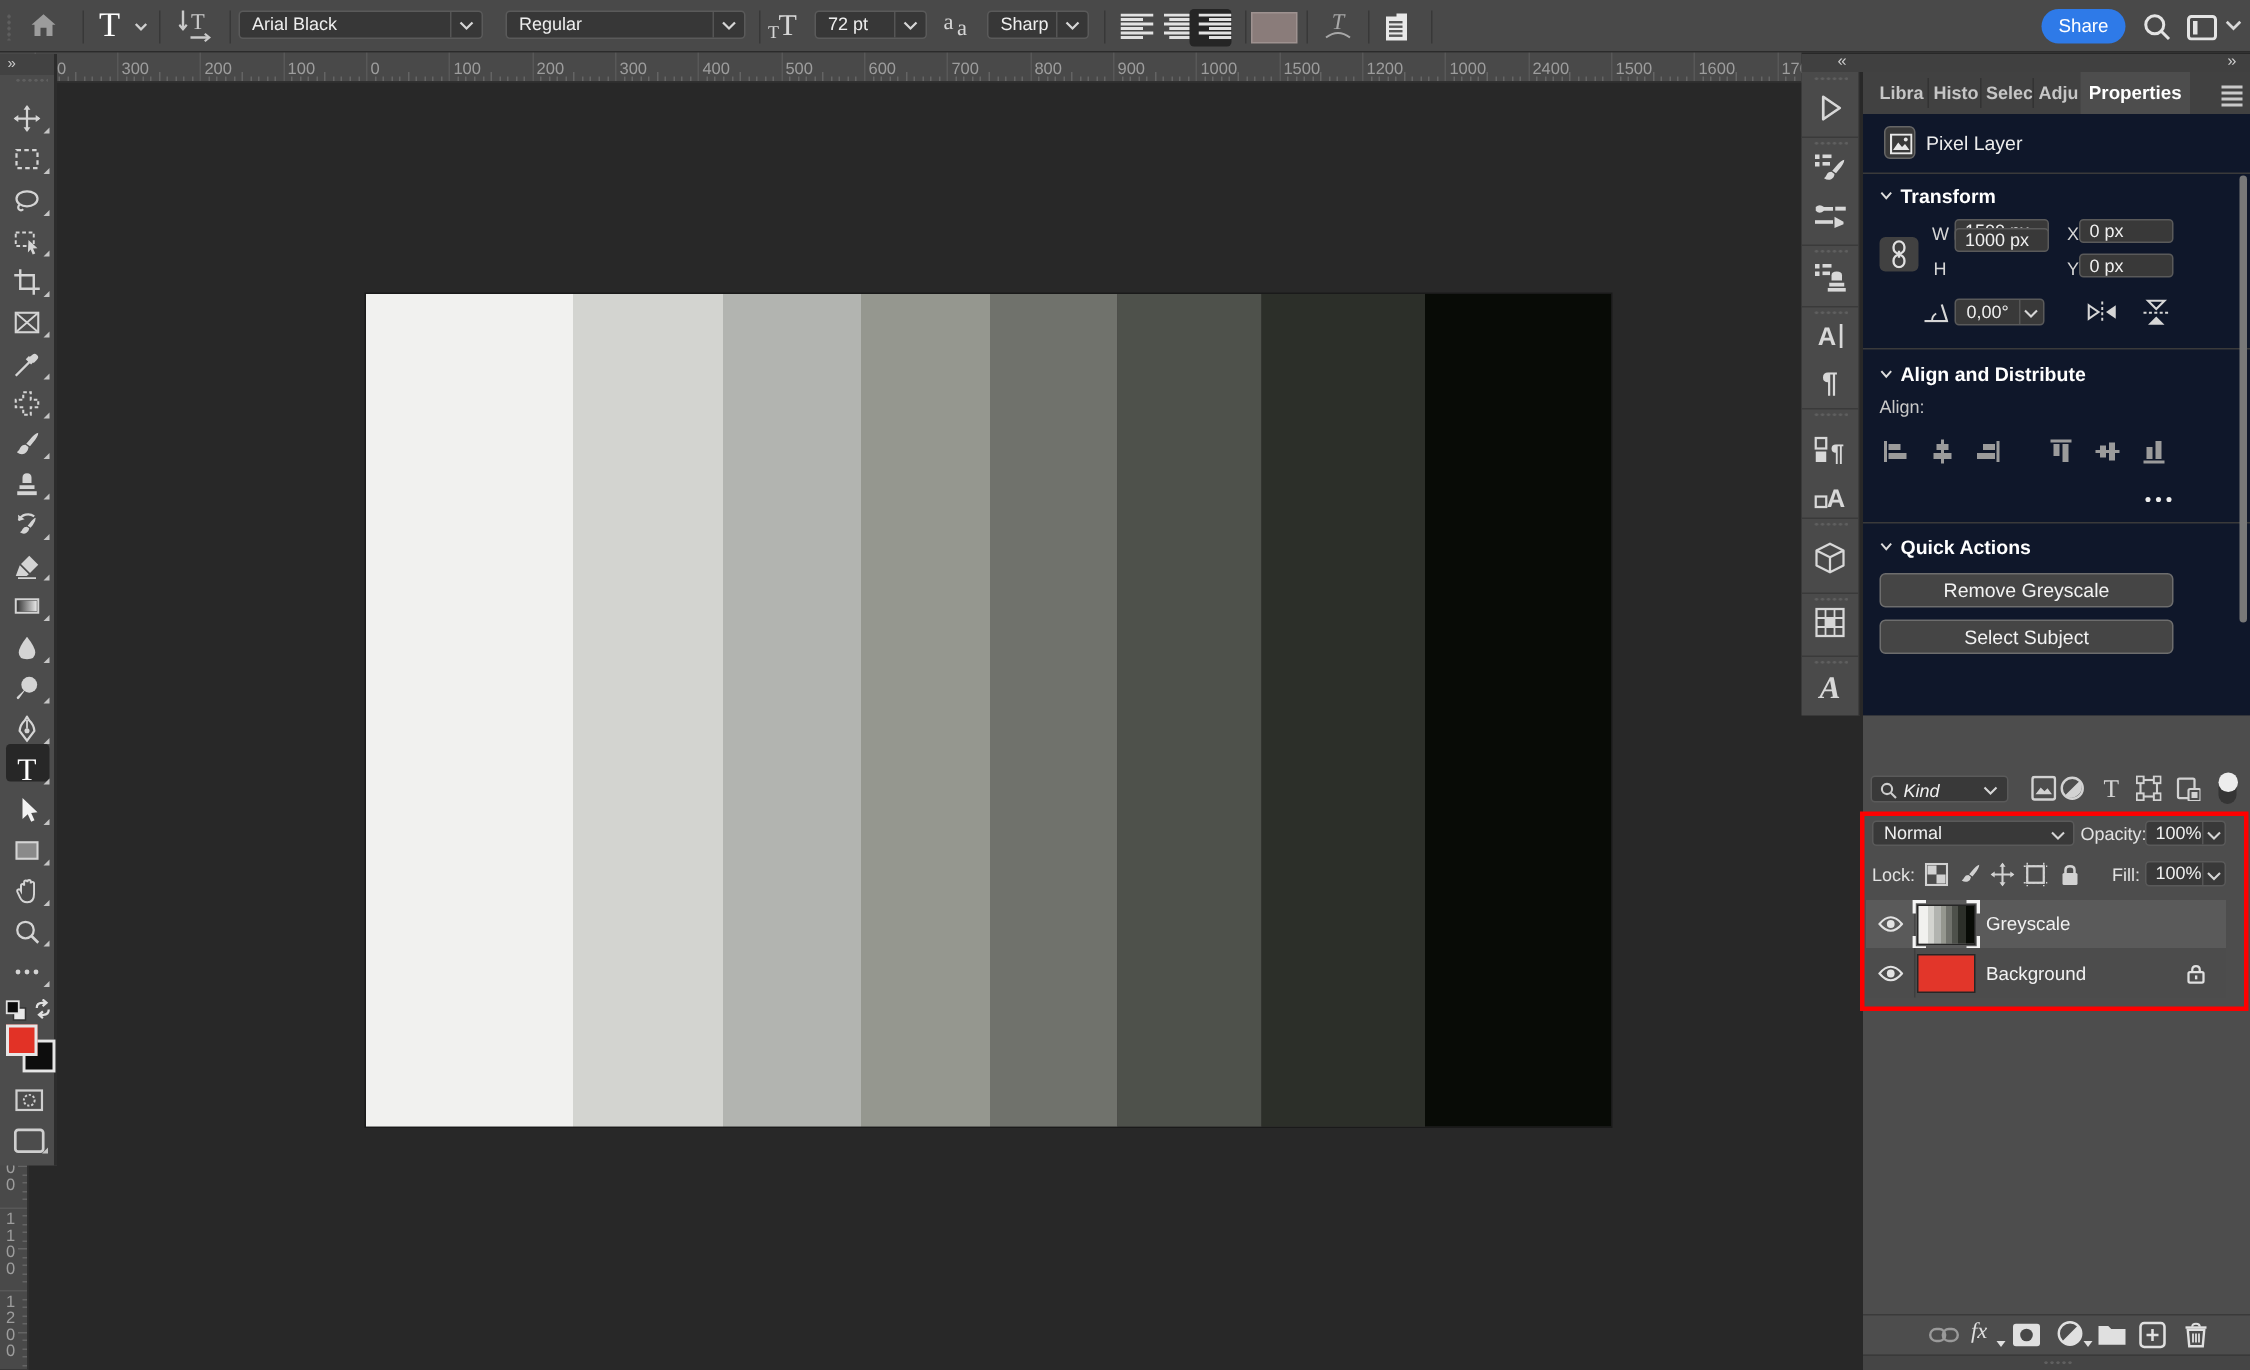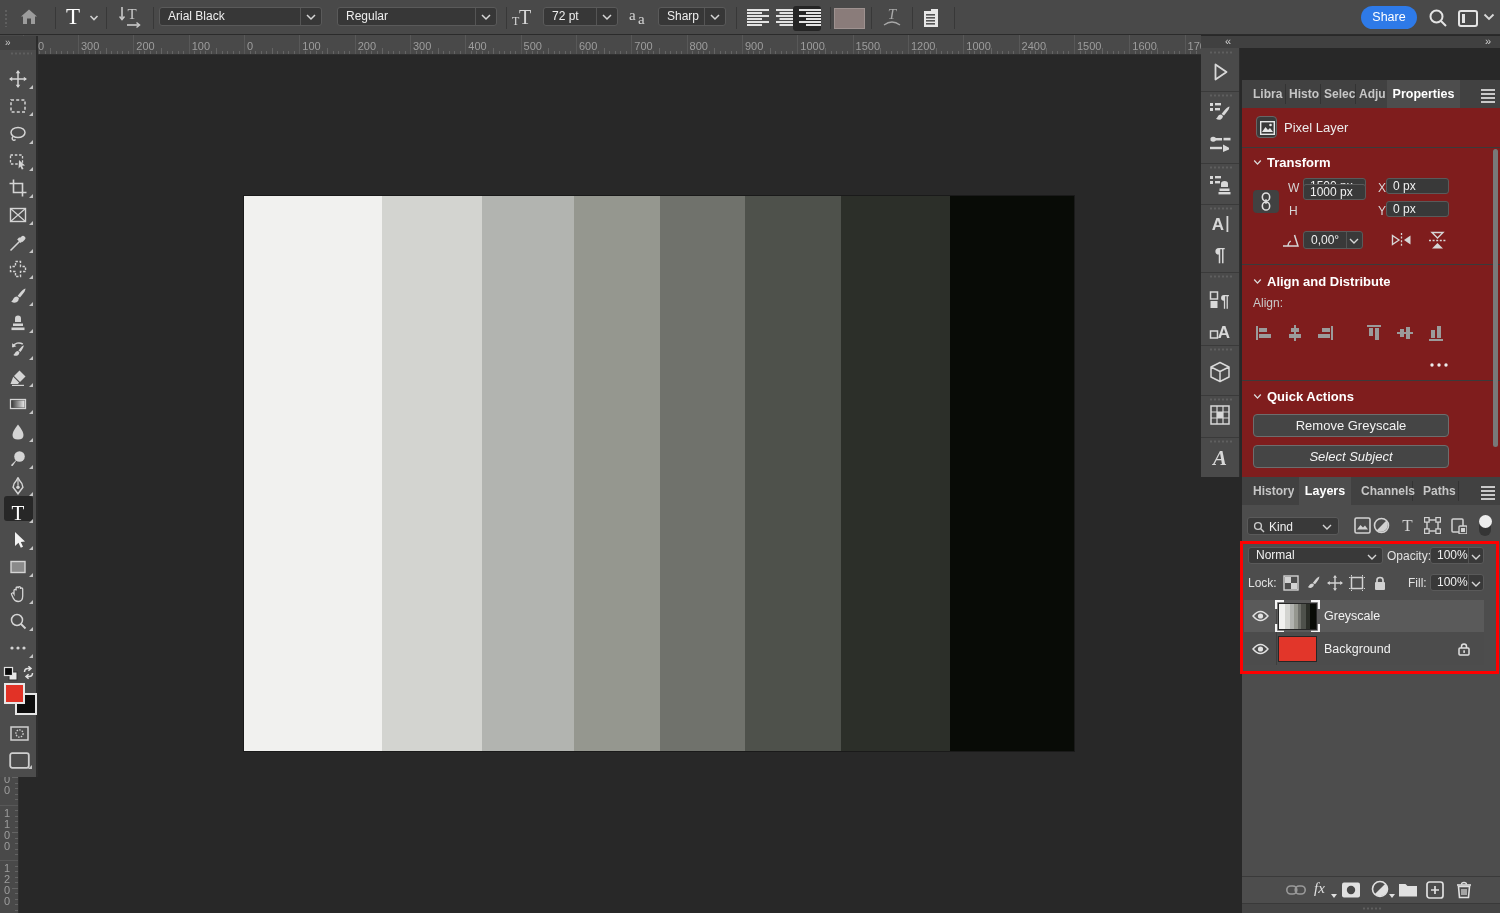--- a/index.html
+++ b/index.html
@@ -39,21 +39,21 @@
   .isicon{position:absolute;left:7px;width:24px;height:24px;}
   .grip{position:absolute;height:3px;background-image:radial-gradient(circle,#5f5f5f 1px,transparent 1.2px);background-size:4px 3px;}
   
   .tabbar{position:absolute;left:0;width:100%;background:#414141;}
   .tab{position:absolute;top:0;font-size:12px;font-weight:bold;color:#c6c6c6;white-space:nowrap;overflow:hidden;}
   .tabactive{position:absolute;top:0;background:#4d4d4d;color:#fff;font-size:12.5px;font-weight:bold;text-align:center;}
   .tabsep{position:absolute;top:4px;width:1px;height:20px;background:#333;}
   .burger{position:absolute;width:14px;height:10px;border-top:2px solid #c9c9c9;border-bottom:2px solid #c9c9c9;}
   .burger:before{content:"";position:absolute;left:0;right:0;top:2px;height:2px;background:#c9c9c9;}
   .burger:after{content:"";position:absolute;left:0;right:0;top:6px;height:2px;background:#c9c9c9;}
-  #props{position:absolute;top:48px;left:1242px;width:258px;height:429px;background:#7f1d1d;margin-top:32px;}
+  #props{position:absolute;top:48px;left:1242px;width:258px;height:429px;background:#0f172a;}
   #layers{position:absolute;top:477px;left:1242px;width:258px;height:436px;background:#4d4d4d;}
   .hdrline{position:absolute;left:0;width:100%;height:1px;background:#3a3a3a;}
   .secthdr{position:absolute;color:#fff;font-size:13px;font-weight:bold;}
   .schev{position:absolute;width:9px;height:9px;}
   .field{position:absolute;background:#393939;border:1px solid #5a5a5a;border-radius:3px;box-sizing:border-box;color:#f0f0f0;font-size:12px;}
   .btn{position:absolute;left:11px;width:196px;height:23px;background:#454545;border:1px solid #6d6d6d;border-radius:4px;box-sizing:border-box;color:#f2f2f2;font-size:13px;text-align:center;line-height:21px;}
   .lab{position:absolute;color:#d6d6d6;font-size:12px;}
   svg{display:block;}
 </style>
 </head>
@@ -976,39 +976,30 @@
         <circle cx="3" cy="4" r="1.7" fill="#ededed"></circle>
         <circle cx="10" cy="4" r="1.7" fill="#ededed"></circle>
         <circle cx="17" cy="4" r="1.7" fill="#ededed"></circle>
       </svg>
       <div class="hdrline" style="top:300px"></div>
       <svg class="schev" style="left:11px;top:312.0px" width="11" height="9" viewBox="0 0 11 9">
         <path d="M1.5 2 L5.5 6.5 L9.5 2" stroke="#dcdcdc" stroke-width="1.6" fill="none"></path>
       </svg>
       <div class="secthdr" style="left:25px;top:309px;">Quick Actions</div>
       <div class="btn" style="top:334px;">Remove Greyscale</div>
-      <div class="btn" style="top:365px;font-style:italic;">Select Subject</div>
+      <div class="btn" style="top:365px;">Select Subject</div>
       <div class="abs" style="left:251px;top:69px;width:5px;height:298px;background:#787878;border-radius:3px;"></div>
     </div>
   <div id="layers">
-      <div class="tabbar" style="top:0;height:28px;">
-        <div class="tab" style="left:11px;line-height:28px;">History</div>
-        <div class="tabsep" style="left:170px"></div>
-        <div class="tabsep" style="left:216px"></div>
-        <div class="tabactive" style="left:57px;width:52px;height:28px;line-height:28px;">Layers</div>
-        <div class="tab" style="left:119px;line-height:28px;">Channels</div>
-        <div class="tab" style="left:181px;line-height:28px;">Paths</div>
-        <div class="burger" style="left:239px;top:9px;"></div>
-      </div>
       <div class="field" style="left:5px;top:40px;width:92px;height:18px;">
 <svg style="position:absolute;left:5px;top:3px" width="12" height="12" viewBox="0 0 12 12">
           <circle cx="5" cy="5" r="3.4" stroke="#ccc" stroke-width="1.4" fill="none"></circle>
           <path d="M7.5 7.5 L11 11" stroke="#ccc" stroke-width="1.4"></path>
         </svg>
-<span style="position:absolute;left:21px;top:2px;font-size:12px;color:#f0f0f0;">Kind</span>
+<span style="position:absolute;left:21px;top:2px;font-size:12px;color:#f0f0f0;font-style:italic;">Kind</span>
 <svg style="position:absolute;right:6px;top:6px" width="10" height="7" viewBox="0 0 10 7">
           <path d="M1 1 L5 5 L9 1" stroke="#d6d6d6" stroke-width="1.4" fill="none"></path>
         </svg>
       </div>
       <svg class="abs" style="left:112px;top:40px" width="17" height="17" viewBox="0 0 17 17">
         <rect x="1" y="1" width="15" height="15" rx="1.5" fill="none" stroke="#d2d2d2" stroke-width="1.6"></rect>
         <path d="M3 12.5 L6.5 8 L9 10.5 L11 8.5 L14 12.5 Z" fill="#d2d2d2"></path>
       </svg>
       <svg class="abs" style="left:131px;top:40px" width="17" height="17" viewBox="0 0 17 17">
         <circle cx="8.5" cy="8.5" r="7" fill="none" stroke="#d2d2d2" stroke-width="1.6"></circle>

